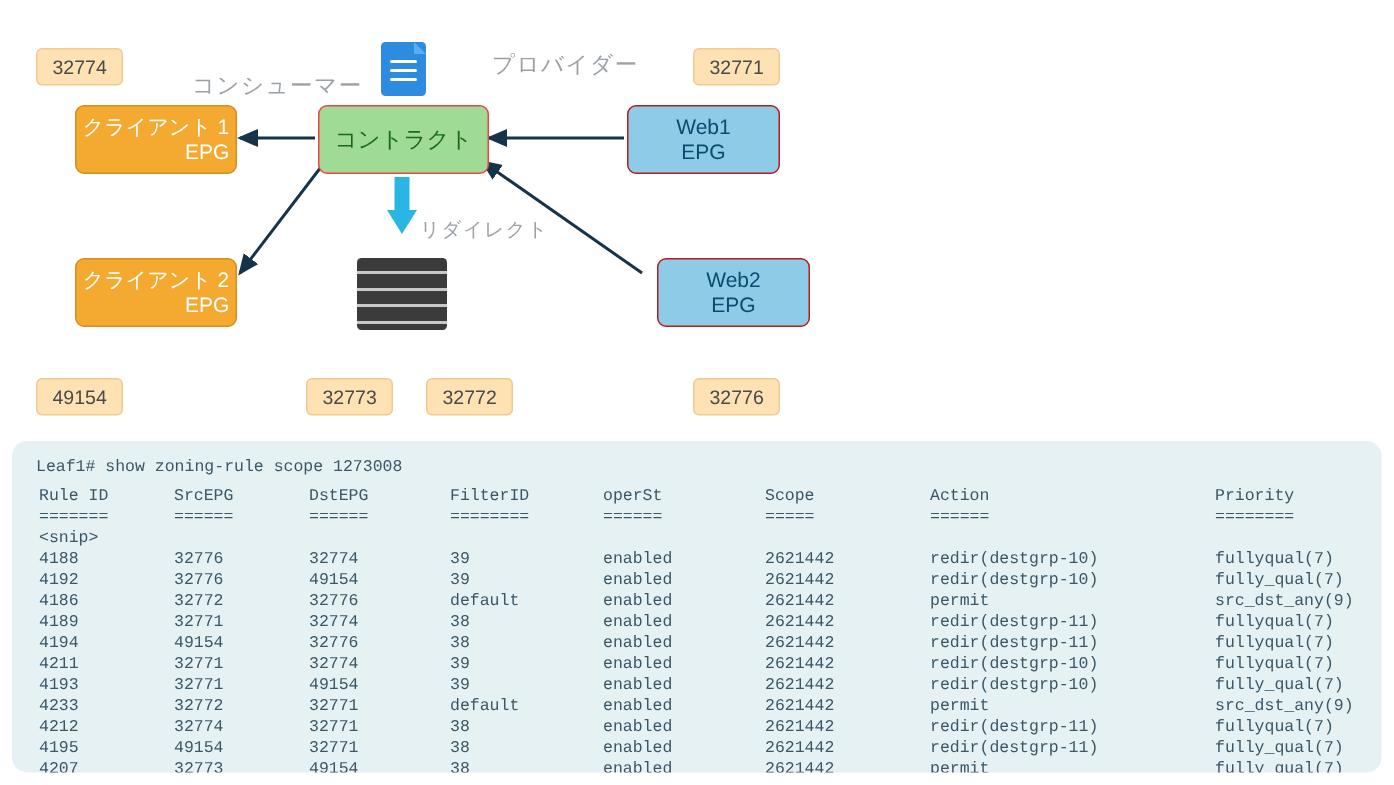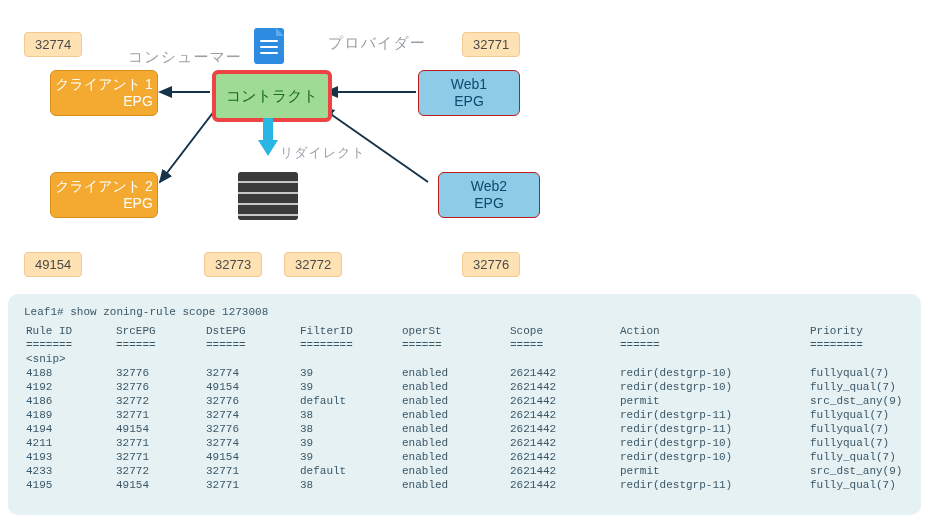--- a/index.html
+++ b/index.html
@@ -7,21 +7,21 @@
   
   .section-label{position:absolute;font-size:15px;color:#9aa1a7;letter-spacing:1px;}
   
   .tag{position:absolute;background:#ffe2b3;border:1px solid #f2c98e;border-radius:4px;
        padding:4px 10px;font-size:13px;color:#4a4a4a;text-align:center;}
   
   .node-or{position:absolute;background:#f4a931;border:1px solid #d78e1b;border-radius:6px;
            color:#fff;font-size:14px;text-align:right;display:flex;align-items:center;
            justify-content:center;line-height:1.2;}
   
-  .node-gr{position:absolute;background:#a0db95;border:4px solid #ef4444;border-radius:6px;
+  .node-gr{position:absolute;background:#a0db95;border:1px solid #ef4444;border-radius:6px;
            color:#186a1a;font-size:15px;text-align:center;display:flex;align-items:center;
            justify-content:center;}
   
   .node-bl{position:absolute;background:#8ecbe6;border:1px solid #b91c1c;border-radius:6px;
            color:#0c4a6e;font-size:14px;text-align:center;display:flex;align-items:center;
            justify-content:center;line-height:1.2;}
   
   .firewall{position:absolute;width:60px;height:48px;background:#3b3b3b;
             background-image:
               repeating-linear-gradient(to bottom,#3b3b3b 0 9px,#c8c8c8 9px 11px),
@@ -220,26 +220,46 @@
             <td>4233</td>
             <td>32772</td>
             <td>32771</td>
             <td>default</td>
             <td>enabled</td>
             <td>2621442</td>
             <td>permit</td>
             <td>src_dst_any(9)</td>
           </tr>
           <tr>
+            <td>4212</td>
+            <td>32774</td>
+            <td>32771</td>
+            <td>38</td>
+            <td>enabled</td>
+            <td>2621442</td>
+            <td>redir(destgrp-11)</td>
+            <td>fullyqual(7)</td>
+          </tr>
+          <tr>
             <td>4195</td>
             <td>49154</td>
             <td>32771</td>
             <td>38</td>
             <td>enabled</td>
             <td>2621442</td>
             <td>redir(destgrp-11)</td>
+            <td>fully_qual(7)</td>
+          </tr>
+          <tr>
+            <td>4207</td>
+            <td>32773</td>
+            <td>49154</td>
+            <td>38</td>
+            <td>enabled</td>
+            <td>2621442</td>
+            <td>permit</td>
             <td>fully_qual(7)</td>
           </tr>
         </tbody>
     </table>
   </div>
 
 </div>
 
 </body></html>

